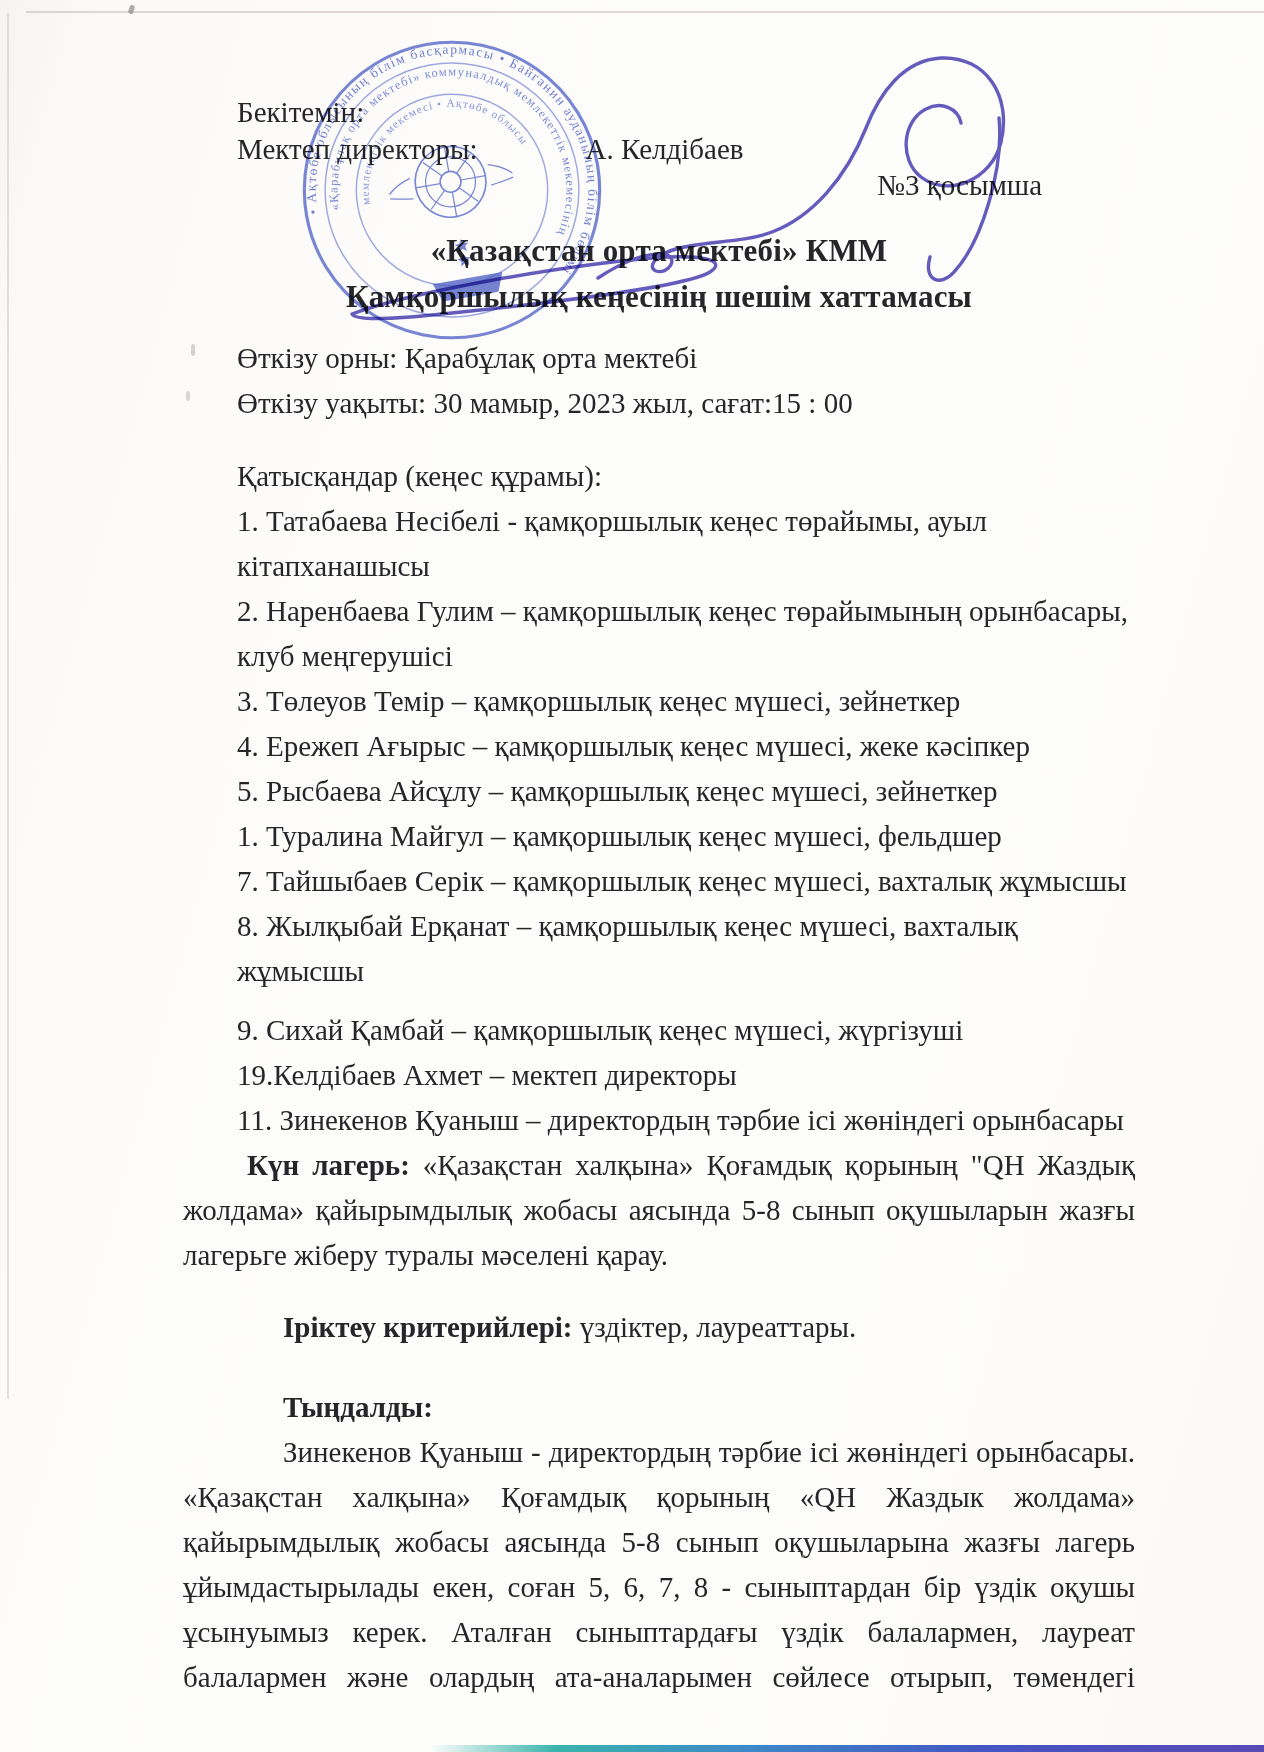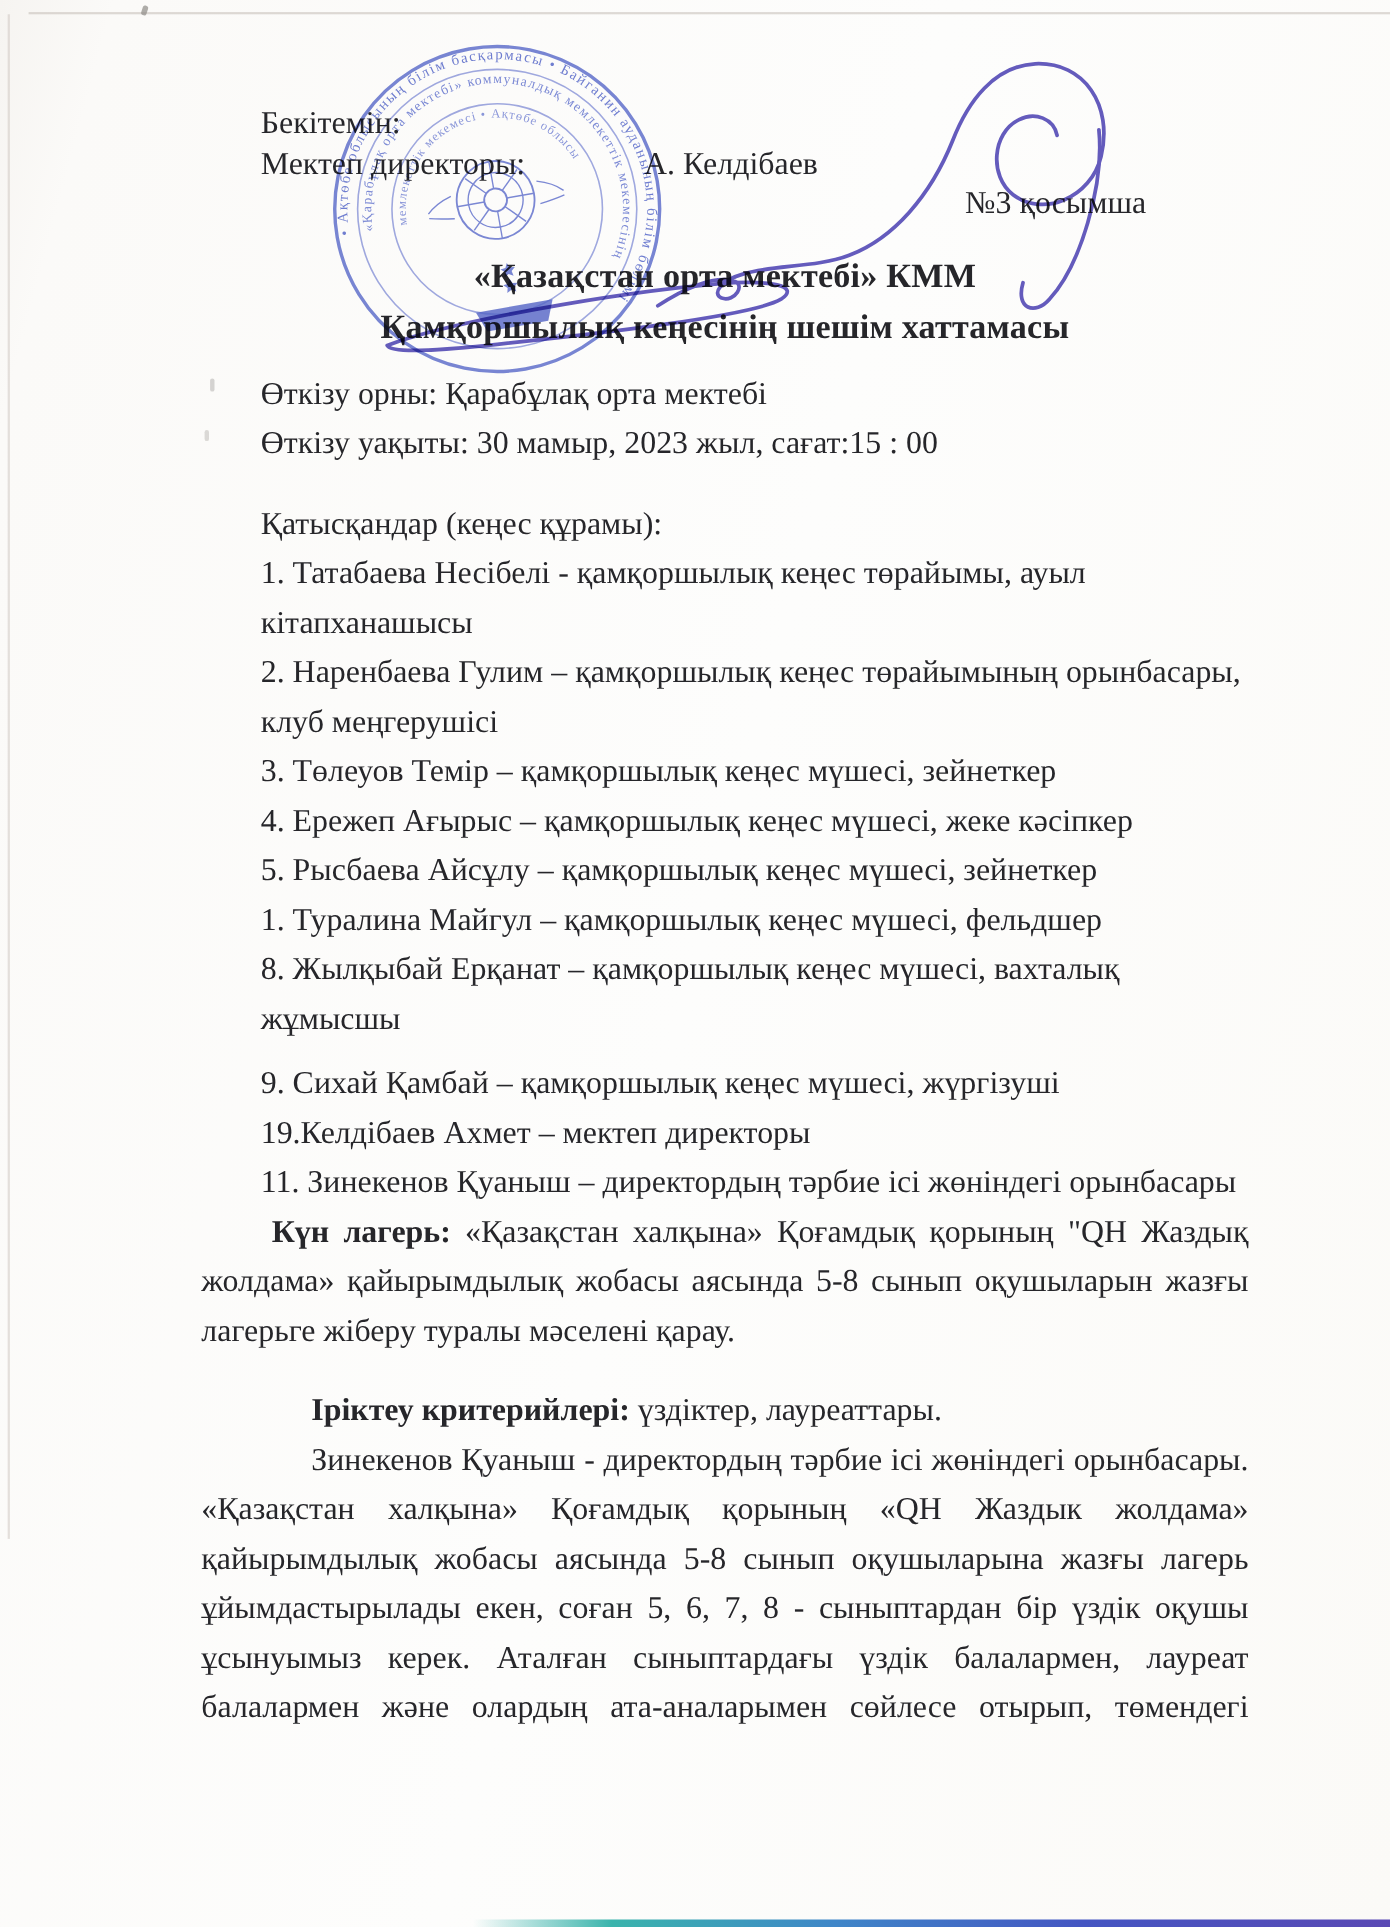--- a/index.html
+++ b/index.html
@@ -80,30 +80,32 @@
     <p>Өткізу орны: Қарабұлақ орта мектебі</p>
     <p>Өткізу уақыты: 30 мамыр, 2023 жыл,  сағат:15 : 00</p>
     <p class="meta-gap">Қатысқандар (кеңес құрамы):</p>
     <div id="participants-list">
         <p class="li">1. Татабаева  Несібелі - қамқоршылық кеңес төрайымы, ауыл кітапханашысы</p>
         <p class="li">2. Наренбаева Гулим – қамқоршылық кеңес төрайымының орынбасары, клуб меңгерушісі</p>
         <p class="li">3. Төлеуов Темір – қамқоршылық кеңес мүшесі, зейнеткер</p>
         <p class="li">4. Ережеп Ағырыс – қамқоршылық кеңес мүшесі, жеке кәсіпкер</p>
         <p class="li">5. Рысбаева Айсұлу – қамқоршылық кеңес мүшесі, зейнеткер</p>
         <p class="li">1. Туралина Майгул – қамқоршылық кеңес мүшесі, фельдшер</p>
+        <p class="li">7. Тайшыбаев Серік – қамқоршылық кеңес мүшесі, вахталық жұмысшы</p>
         <p class="li">8. Жылқыбай Ерқанат – қамқоршылық кеңес мүшесі, вахталық жұмысшы</p>
         <p class="li gap">9. Сихай Қамбай – қамқоршылық кеңес мүшесі,  жүргізуші</p>
         <p class="li">19.Келдібаев Ахмет – мектеп директоры</p>
         <p class="li">11. Зинекенов Қуаныш – директордың тәрбие ісі жөніндегі орынбасары</p>
       </div>
 
     <p class="para agenda"><b class="lead">Күн лагерь:</b><span> «Қазақстан халқына» Қоғамдық қорының "QH Жаздық жолдама» қайырымдылық жобасы аясында 5-8 сынып оқушыларын жазғы лагерьге жіберу туралы мәселені қарау.</span></p>
 
     <p class="para criteria"><b class="lead">Іріктеу критерийлері:</b><span> үздіктер, лауреаттары.</span></p>
 
+    <p class="para heard-head">Тыңдалды:</p>
     <p class="para heard">Зинекенов Қуаныш - директордың тәрбие ісі жөніндегі орынбасары. «Қазақстан халқына» Қоғамдық қорының «QH Жаздык жолдама» қайырымдылық жобасы аясында 5-8 сынып оқушыларына жазғы лагерь ұйымдастырылады екен, соған 5, 6, 7, 8 - сыныптардан бір үздік оқушы ұсынуымыз керек. Аталған сыныптардағы үздік балалармен, лауреат балалармен және олардың ата-аналарымен сөйлесе отырып, төмендегі</p>
   </div>
 
   <svg class="stamp" viewBox="0 0 300 300">
     <g transform="rotate(-10 150 150)" fill="none" stroke="#4b5ec9">
       <defs>
         <path id="ring1" d="M150,150 m-131,0 a131,131 0 1,1 262,0 a131,131 0 1,1 -262,0"></path>
         <path id="ring2" d="M150,150 m-110,0 a110,110 0 1,1 220,0 a110,110 0 1,1 -220,0"></path>
         <path id="ring3" d="M150,150 m-80,0 a80,80 0 1,1 160,0 a80,80 0 1,1 -160,0"></path>
       </defs>

